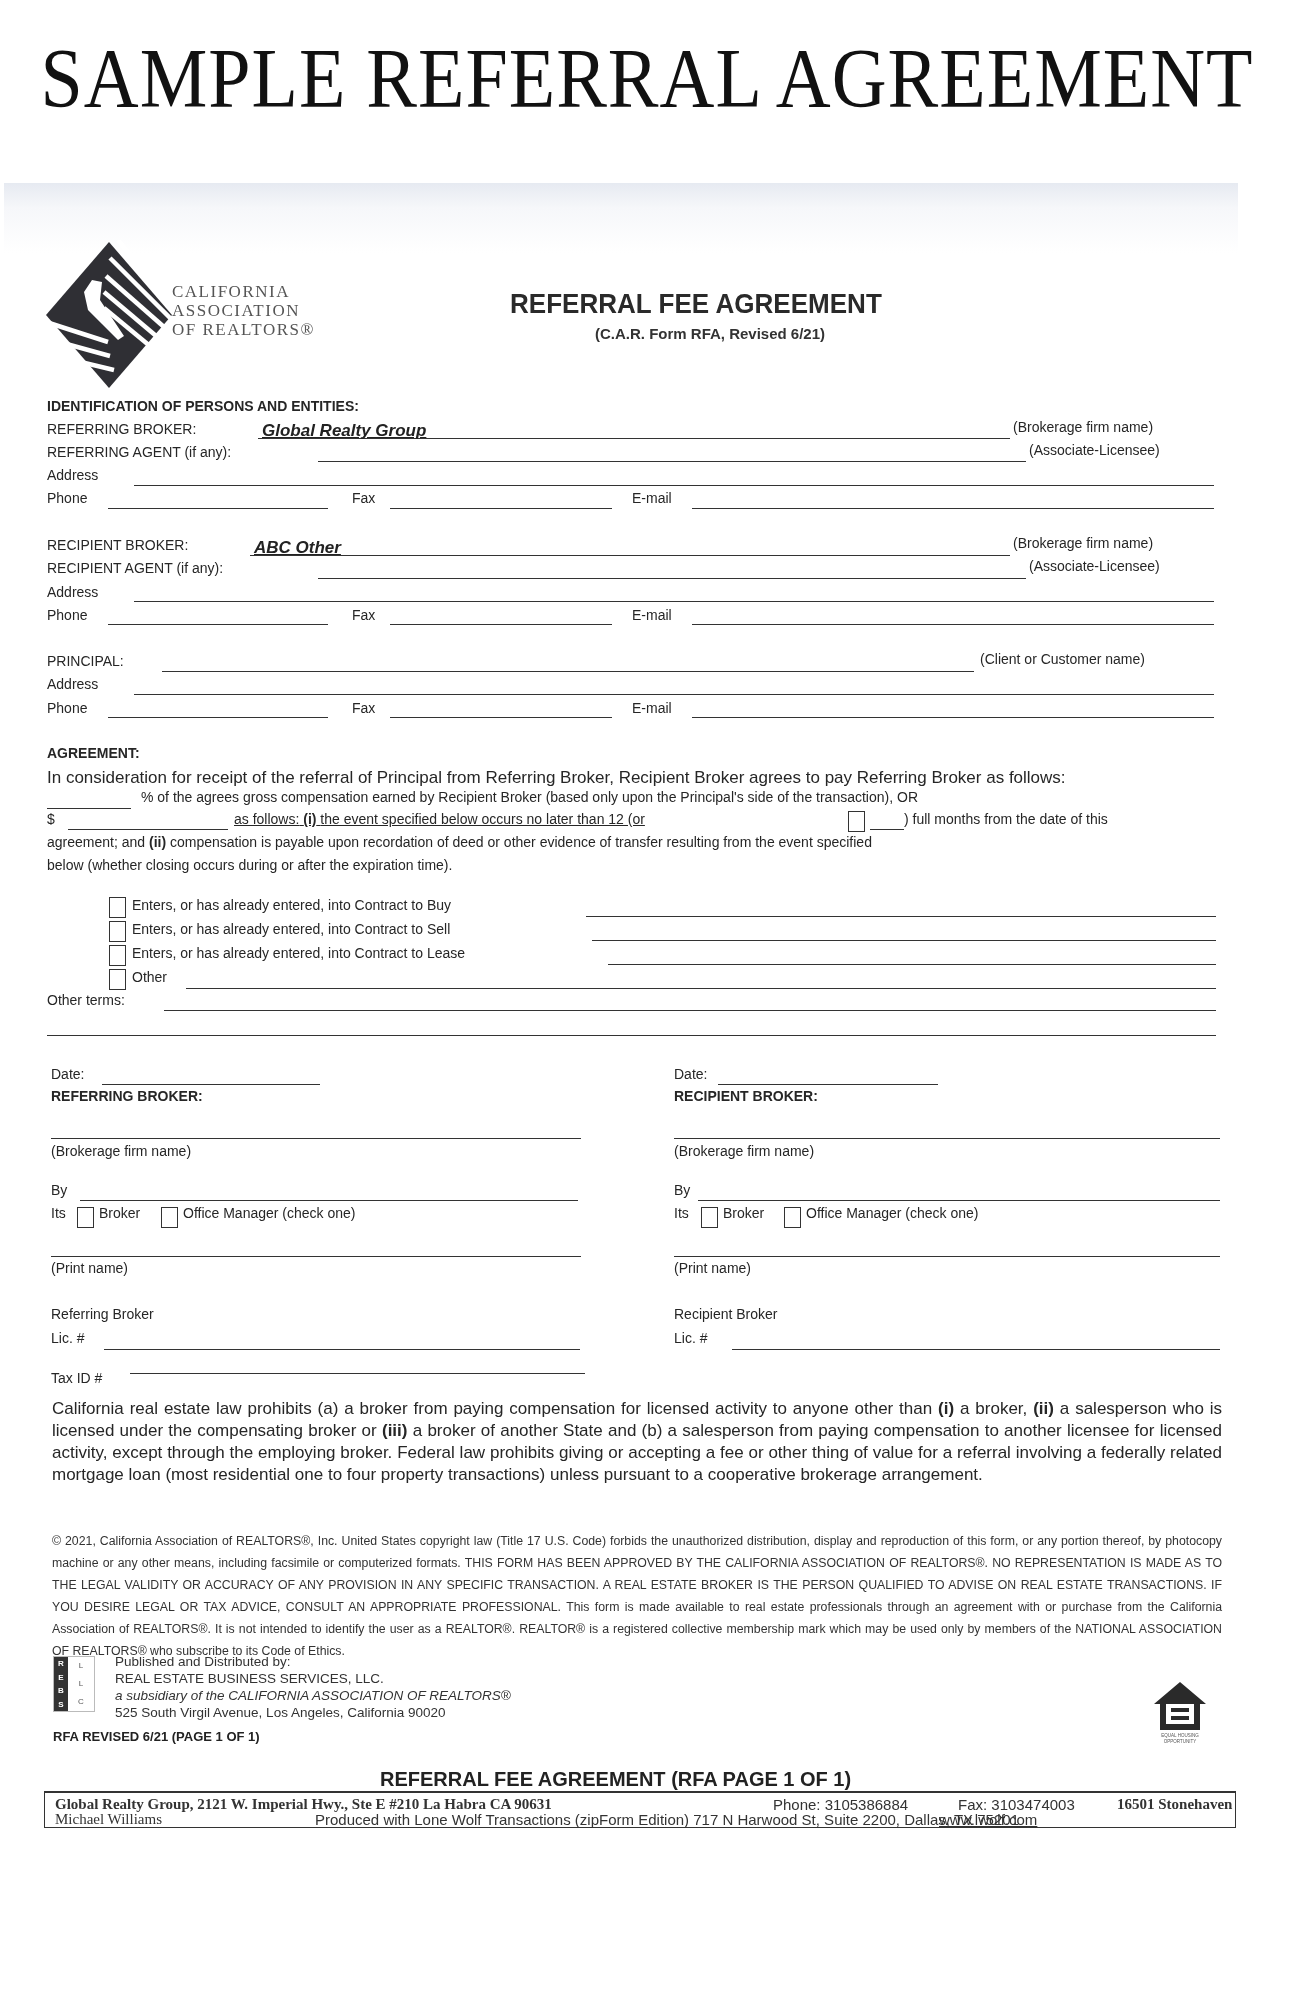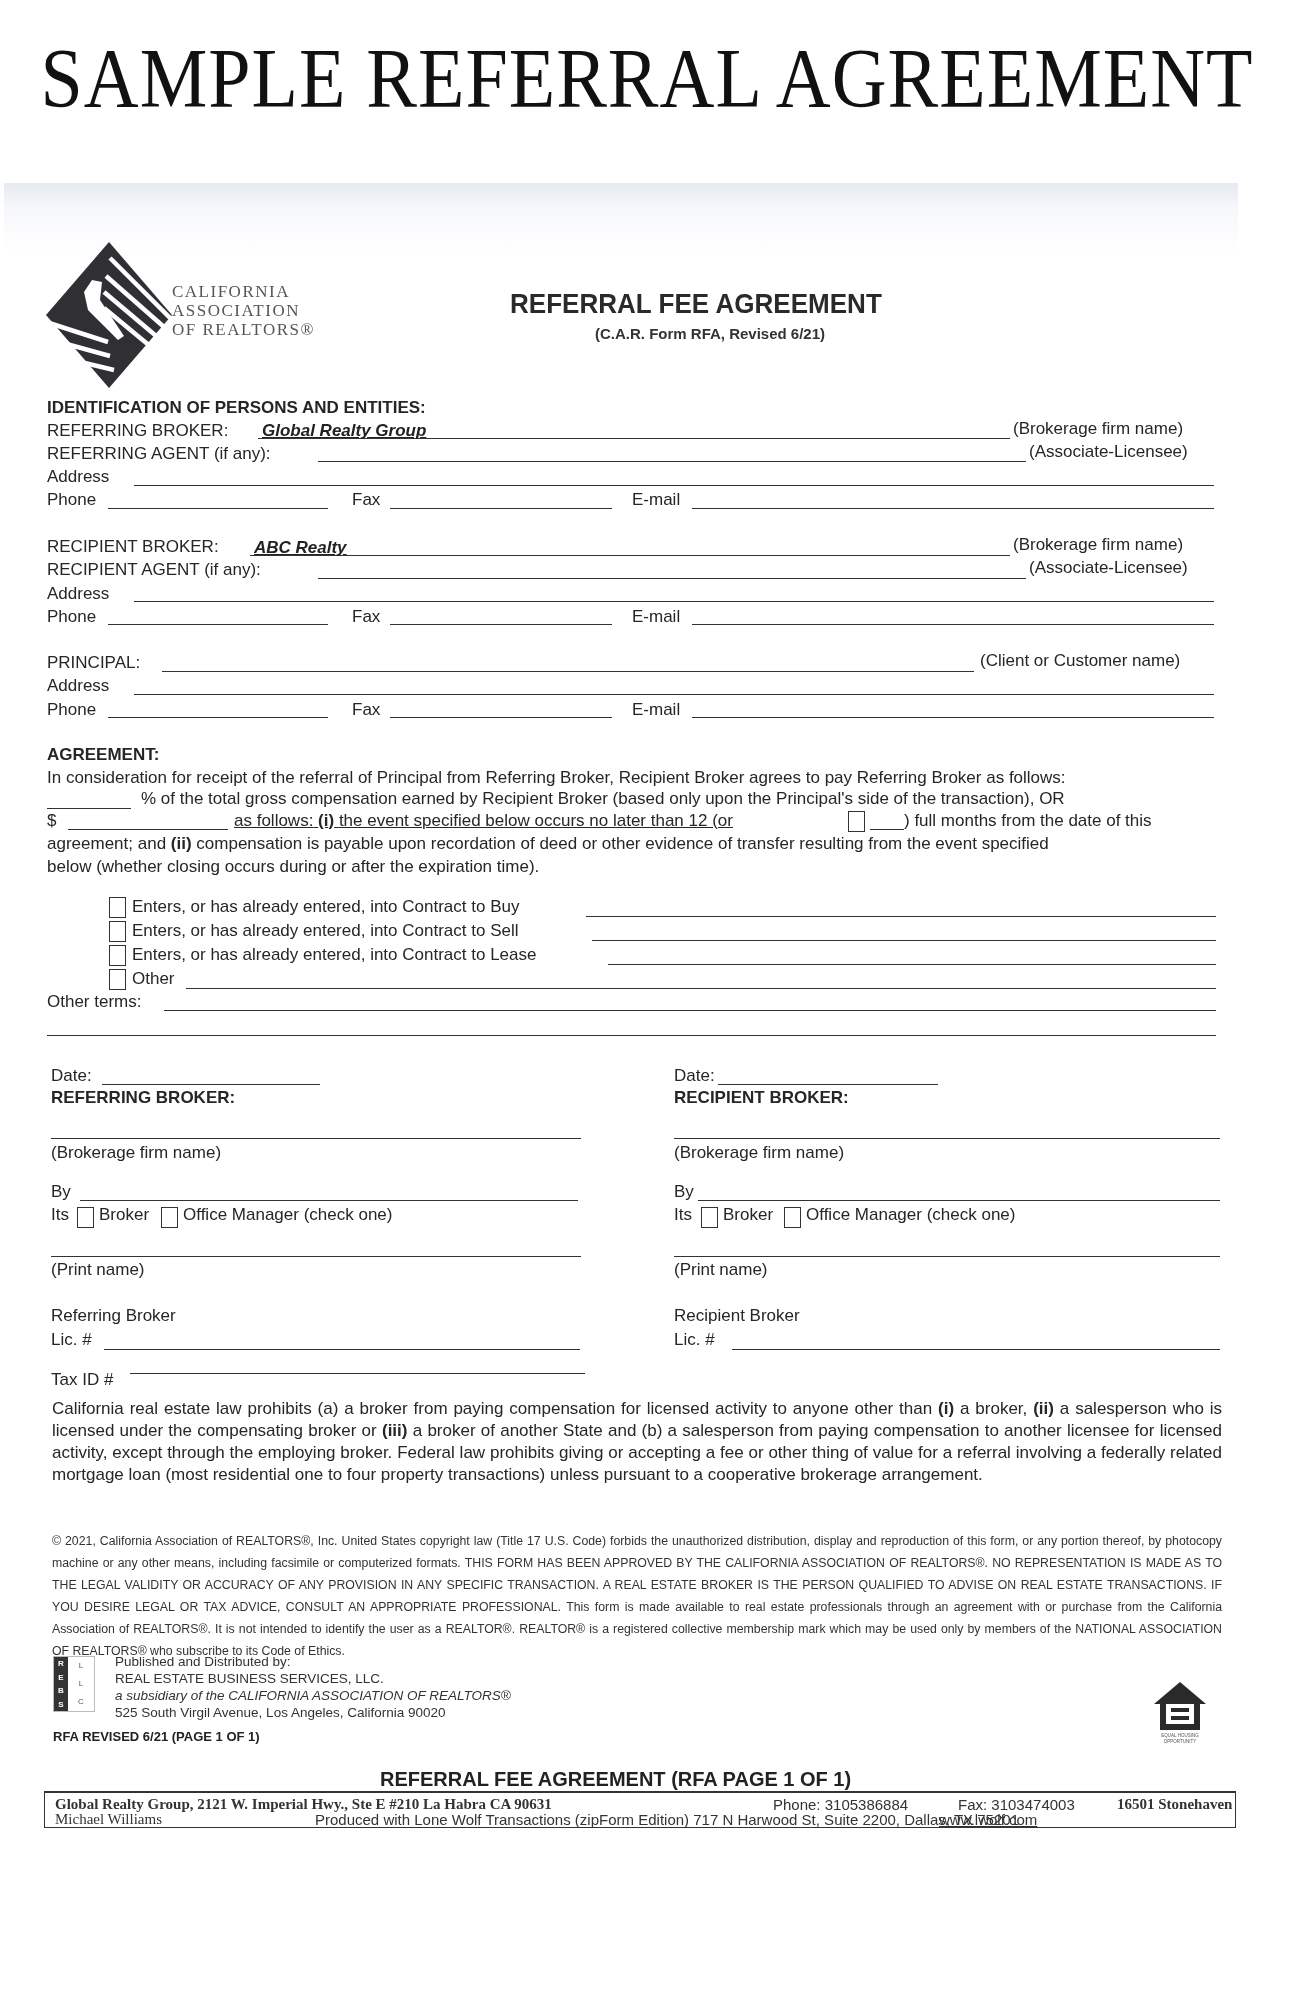--- a/index.html
+++ b/index.html
@@ -23,21 +23,21 @@
       font-size: 17px; line-height: 19px; color: #555; letter-spacing: 1.5px;
     }
     .form-title {
       position: absolute; left: 510px; top: 288px; font-size: 28px; font-weight: bold;
       color: #2a2a2a; transform: scaleX(0.93); transform-origin: left;
     }
     .form-subtitle {
       position: absolute; left: 595px; top: 325px; font-size: 15px; font-weight: bold; color: #333;
     }
 
-    .txt { position: absolute; font-size: 17px; color: #262626; white-space: nowrap; }
+    .txt { position: absolute; font-size: 14px; color: #262626; white-space: nowrap; }
     .bold { font-weight: bold; }
     .line { position: absolute; height: 0; border-bottom: 1.3px solid #333; }
     .fill-text { position: absolute; font-size: 17px; font-style: italic; font-weight: bold; color: #222; text-decoration: underline; }
     .cb { position: absolute; width: 17px; height: 21px; border: 1.3px solid #333; background: #fff; }
     .para { position: absolute; font-size: 17px; color: #262626; line-height: 22px; text-align: justify; }
     .para .b { font-weight: bold; }
     .legal { position: absolute; left: 52px; top: 1530px; width: 1170px; font-size: 12.3px; line-height: 22px; color: #333; text-align: justify; }
 
     .rebs { position: absolute; left: 53px; top: 1656px; width: 42px; height: 56px; border: 1px solid #bbb; }
     .rebs-dark { position: absolute; left: 0; top: 0; width: 14px; height: 54px; background: #333; color: #fff; font-size: 8px; font-weight: bold; text-align: center; line-height: 13.5px; }
@@ -105,21 +105,21 @@
 
 <div class="txt" style="left:47px;top:490px;">Phone</div>
 <div class="line" style="left:108px;top:508px;width:220px;"></div>
 <div class="txt" style="left:352px;top:490px;">Fax</div>
 <div class="line" style="left:390px;top:508px;width:222px;"></div>
 <div class="txt" style="left:632px;top:490px;">E-mail</div>
 <div class="line" style="left:692px;top:508px;width:522px;"></div>
 
 <div class="txt" style="left:47px;top:537px;">RECIPIENT BROKER:</div>
 <div class="line" style="left:250px;top:555px;width:760px;"></div>
-<div class="fill-text" style="left:254px;top:538px;">ABC Realty</div>
+<div class="fill-text" style="left:254px;top:538px;">ABC Other</div>
 <div class="txt" style="left:1013px;top:535px;">(Brokerage firm name)</div>
 
 <div class="txt" style="left:47px;top:560px;">RECIPIENT AGENT (if any):</div>
 <div class="line" style="left:318px;top:578px;width:708px;"></div>
 <div class="txt" style="left:1029px;top:558px;">(Associate-Licensee)</div>
 
 <div class="txt" style="left:47px;top:584px;">Address</div>
 <div class="line" style="left:134px;top:601px;width:1080px;"></div>
 
 <div class="txt" style="left:47px;top:607px;">Phone</div>
@@ -140,21 +140,21 @@
 <div class="line" style="left:108px;top:717px;width:220px;"></div>
 <div class="txt" style="left:352px;top:700px;">Fax</div>
 <div class="line" style="left:390px;top:717px;width:222px;"></div>
 <div class="txt" style="left:632px;top:700px;">E-mail</div>
 <div class="line" style="left:692px;top:717px;width:522px;"></div>
 
 <div class="txt bold" style="left:47px;top:745px;">AGREEMENT:</div>
 <div class="para" style="left:47px;top:767px;width:1170px;">In consideration for receipt of the referral of Principal from Referring Broker, Recipient Broker agrees to pay Referring Broker as follows:</div>
 
 <div class="line" style="left:47px;top:808px;width:84px;"></div>
-<div class="txt" style="left:141px;top:789px;">% of the total gross compensation earned by Recipient Broker (based only upon the Principal's side of the transaction), OR</div>
+<div class="txt" style="left:141px;top:789px;">% of the agrees gross compensation earned by Recipient Broker (based only upon the Principal's side of the transaction), OR</div>
 
 <div class="txt" style="left:47px;top:811px;">$</div>
 <div class="line" style="left:68px;top:829px;width:160px;"></div>
 <div class="txt" style="left:234px;top:811px;text-decoration:underline;">
   <span>as follows:</span>
   <span class="bold">(i)</span>
   <span>the event specified below occurs no later than 12 (or</span>
 </div>
 <div class="cb" style="left:848px;top:811px;"></div>
 <div class="line" style="left:870px;top:829px;width:34px;"></div>

